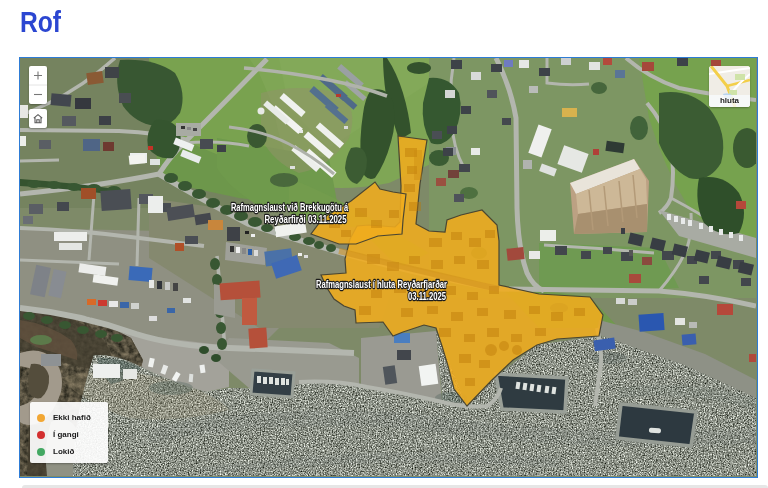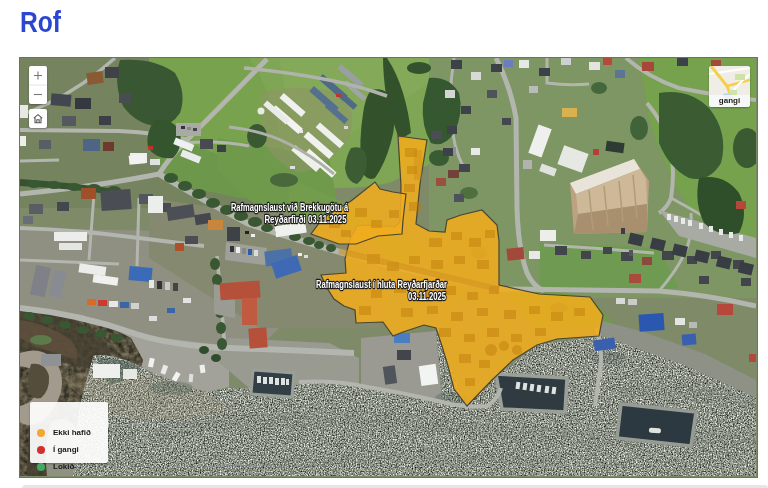--- a/index.html
+++ b/index.html
@@ -6,21 +6,21 @@
 h1{position:absolute;left:20px;top:8px;margin:0;font-size:29px;line-height:1;color:#2b46d1;font-weight:700;transform:scaleX(0.85);transform-origin:left top;}
 #map{position:absolute;left:19px;top:57px;width:739px;height:421px;border:1.5px solid #2e7cd6;box-sizing:border-box;background:#7d8a66;}
 #mapsvg{position:absolute;left:0;top:0;}
 .ctl{position:absolute;background:#fff;border-radius:2px;box-shadow:0 1px 2px rgba(0,0,0,.3);}
 #zoomctl{left:9px;top:8px;width:18px;height:38px;}
 #homectl{left:9px;top:51px;width:18px;height:19px;text-align:center;}
 #kort{left:689px;top:8px;width:41px;height:41px;border-radius:3px;overflow:hidden;}
 #kortlabel{position:absolute;left:0;bottom:0;width:100%;height:12px;background:rgba(248,250,252,.8);font-size:8px;font-weight:bold;color:#1a1a1a;text-align:center;line-height:12px;text-shadow:0 0 2px #fff;}
 #legend{left:10px;top:344px;width:78px;height:61px;background:rgba(255,255,255,.92);border-radius:2px;font-size:8px;color:#191919;font-weight:700;}
 #legend .row{display:flex;align-items:center;height:17px;margin:0 0 0 7px;}
-#legend .row:first-child{margin-top:22px;}
+#legend .row:first-child{margin-top:7px;}
 #legend .dot{width:8px;height:8px;border-radius:50%;margin-right:8px;flex:none;}
 #bottombar{position:absolute;left:22px;top:485px;width:746px;height:3px;background:#e6e6e6;border-radius:3px 3px 0 0;}
 </style></head>
 <body>
 <h1>Rof</h1>
 <div id="map">
 <svg id="mapsvg" width="736" height="418" viewBox="0 0 736 418">
 <defs>
 <filter id="sea" x="0" y="0" width="100%" height="100%" color-interpolation-filters="sRGB">
 <feTurbulence type="fractalNoise" baseFrequency="0.75" numOctaves="3" seed="4"></feTurbulence>
@@ -530,21 +530,21 @@
 <svg width="41" height="41" viewBox="0 0 41 41">
 <rect width="41" height="41" fill="#f0ede6"></rect>
 <path d="M0 8 L41 2" stroke="#fff" stroke-width="2"></path>
 <path d="M2 0 L18 20 L26 41" stroke="#f3cf4a" stroke-width="3" fill="none"></path>
 <path d="M18 20 L41 14" stroke="#f3cf4a" stroke-width="2.5" fill="none"></path>
 <path d="M10 41 L30 18 L41 8" stroke="#fff" stroke-width="2" fill="none"></path>
 <rect x="26" y="8" width="10" height="6" fill="#cfe3a8"></rect>
 <rect x="20" y="24" width="8" height="5" fill="#cfe3a8"></rect>
 <path d="M14 28 Q20 26 24 30 L20 34 Q15 33 14 28" fill="#b9d4ef"></path>
 </svg>
-<div id="kortlabel">gangi</div>
+<div id="kortlabel">hluta</div>
 </div>
 <div class="ctl" id="legend">
 <div class="row"><span class="dot" style="background:#f2a734"></span>Ekki hafið</div>
 <div class="row"><span class="dot" style="background:#d32f2f"></span>Í gangi</div>
 <div class="row"><span class="dot" style="background:#43a862"></span>Lokið</div>
 </div>
 </div>
 <div id="bottombar"></div>
 
 </body></html>

